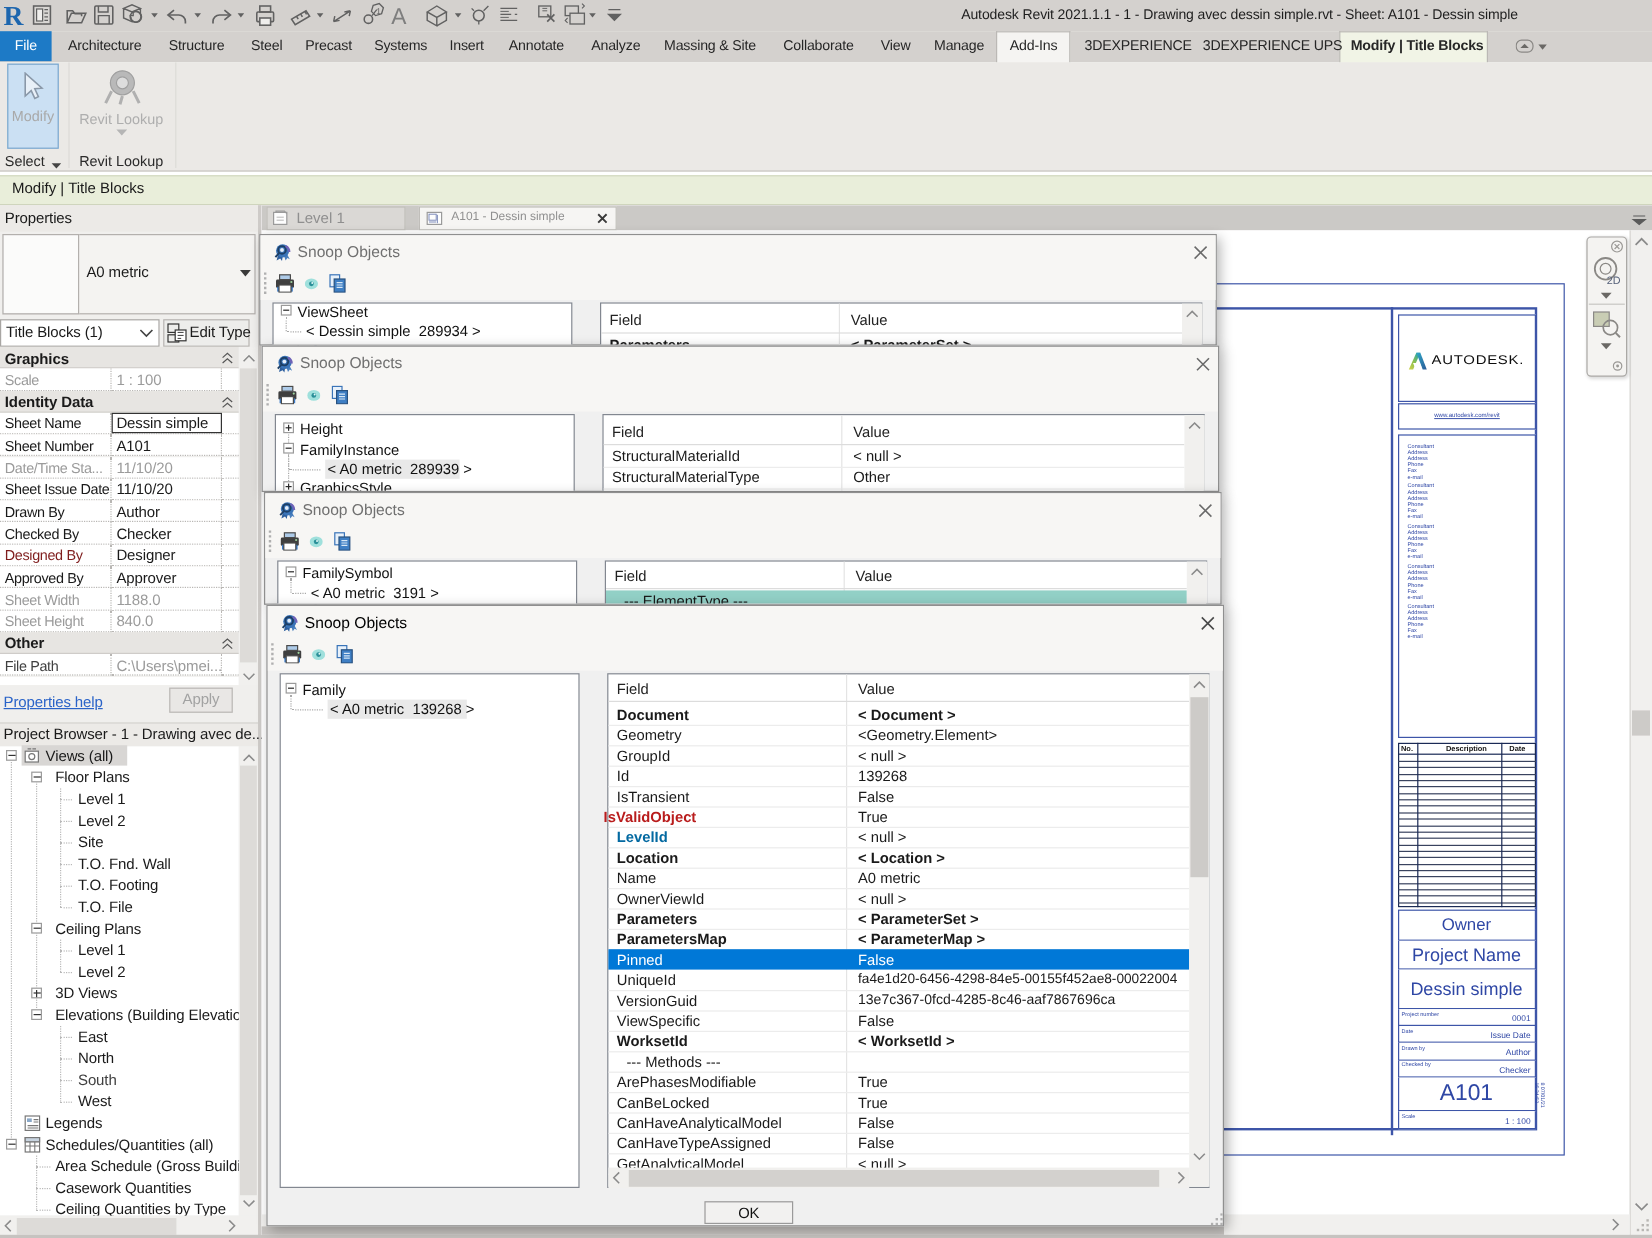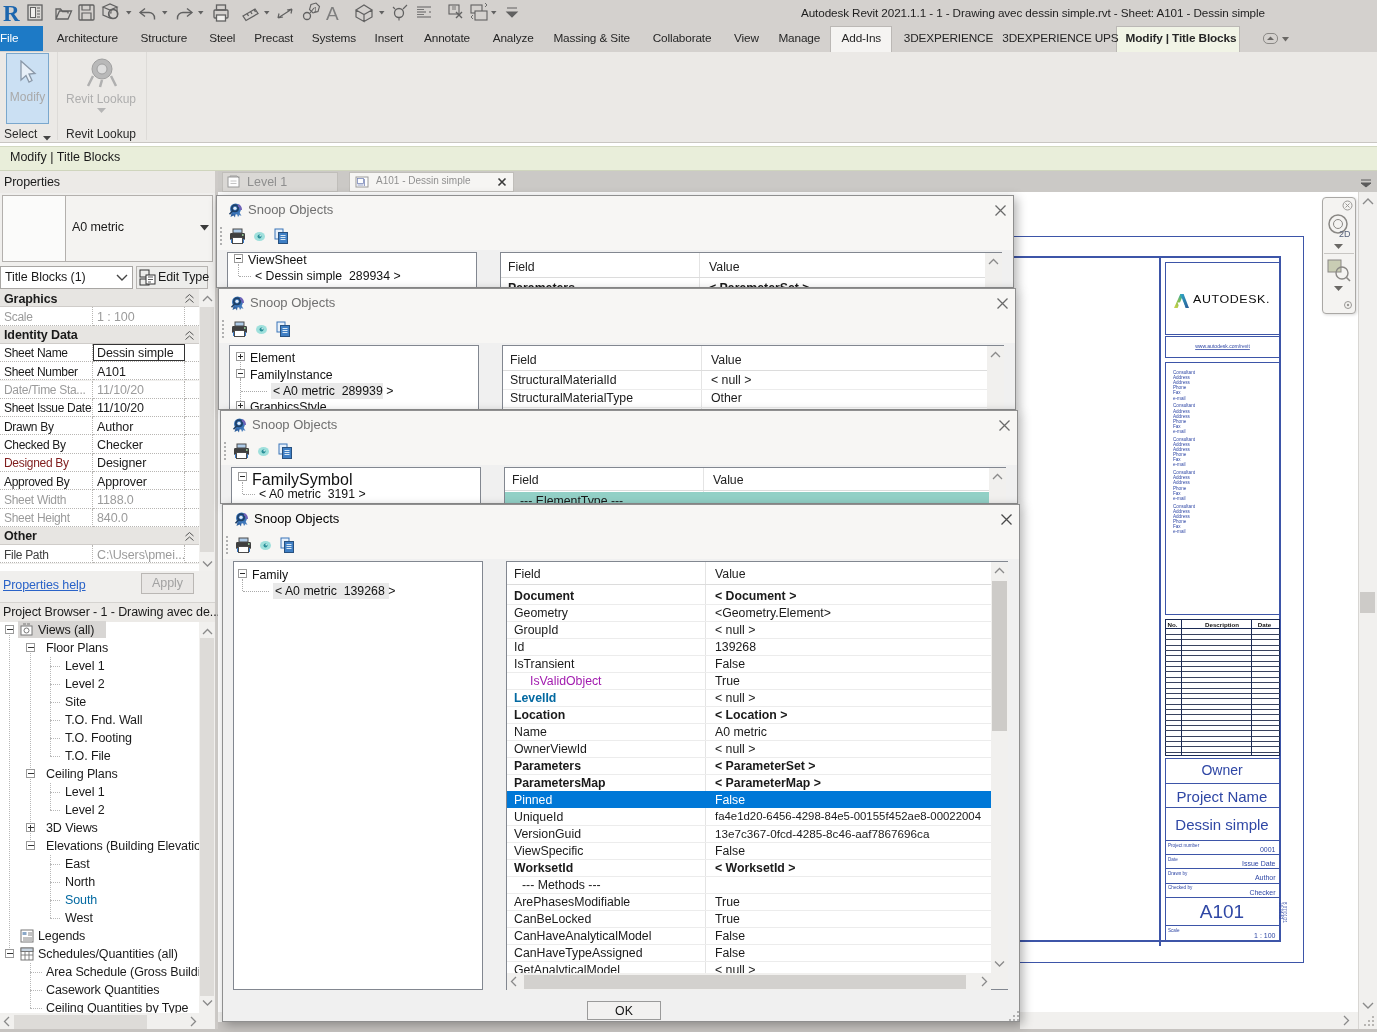--- a/index.html
+++ b/index.html
@@ -58,21 +58,21 @@
         <path d="M264 11 l5.5 0 -2.75 3.5 z"></path>
         <path d="M379 11 l5.5 0 -2.75 3.5 z"></path>
         <path d="M491 11 l5.5 0 -2.75 3.5 z"></path>
 </g>
 </svg>
 </div>
 <div class="abs" style="left:801px;top:0;font-size:11.7px;letter-spacing:-0.1px;color:#1e1e1e;line-height:26px;white-space:nowrap;">Autodesk Revit 2021.1.1 - 1 - Drawing avec dessin simple.rvt - Sheet: A101 - Dessin simple</div>
 
 <div class="abs" style="left:0;top:26px;width:1377px;height:26px;background:#d4d1ce;"></div>
 <div id="tabs" class="abs" style="left:0;top:26px;width:1377px;height:26px;font-size:11.8px;letter-spacing:-0.15px;color:#262626;white-space:nowrap;">
-<div class="abs" style="left:0;top:0;width:43px;height:25px;background:#1d7ac6;color:#fff;text-align:left;line-height:24px;">File</div>
+<div class="abs" style="left:0;top:0;width:43px;height:25px;background:#1d7ac6;color:#fff;text-align:center;line-height:24px;">File</div>
 <div class="abs" style="left:830px;top:0;width:62px;height:26px;background:#f5f4f2;border:1px solid #bbb8b5;border-bottom:none;"></div>
 <div class="abs" style="left:1116px;top:0;width:124px;height:26px;background:#f1f4e6;border:1px solid #bbb8b5;border-bottom:none;"></div>
 <div class="abs" style="left:56.7px;top:5px;">Architecture</div>
 <div class="abs" style="left:140.6px;top:5px;">Structure</div>
 <div class="abs" style="left:209.2px;top:5px;">Steel</div>
 <div class="abs" style="left:254.3px;top:5px;">Precast</div>
 <div class="abs" style="left:311.8px;top:5px;">Systems</div>
 <div class="abs" style="left:374.6px;top:5px;">Insert</div>
 <div class="abs" style="left:424px;top:5px;">Annotate</div>
 <div class="abs" style="left:492.7px;top:5px;">Analyze</div>
@@ -293,21 +293,21 @@
 <div class="abs" style="left:65px;top:631.7px;font-size:12.5px;color:#1a1a1a;white-space:nowrap;">Level 2</div>
 <div class="abs" style="left:26px;top:652.2px;width:9px;height:9px;background:#fff;border:1px solid #9a9a9a;"></div>
 <div class="abs" style="left:27.5px;top:655.7px;width:6px;height:1.6px;background:#333;"></div>
 <div class="abs" style="left:29.7px;top:653.7px;width:1.6px;height:6px;background:#333;"></div>
 <div class="abs" style="left:46px;top:649.7px;font-size:12.5px;color:#1a1a1a;white-space:nowrap;">3D Views</div>
 <div class="abs" style="left:26px;top:670.2px;width:9px;height:9px;background:#fff;border:1px solid #9a9a9a;"></div>
 <div class="abs" style="left:27.5px;top:673.7px;width:6px;height:1.6px;background:#333;"></div>
 <div class="abs" style="left:46px;top:667.7px;font-size:12.5px;color:#1a1a1a;white-space:nowrap;">Elevations (Building Elevation</div>
 <div class="abs" style="left:65px;top:685.7px;font-size:12.5px;color:#1a1a1a;white-space:nowrap;">East</div>
 <div class="abs" style="left:65px;top:703.7px;font-size:12.5px;color:#1a1a1a;white-space:nowrap;">North</div>
-<div class="abs" style="left:65px;top:721.7px;font-size:12.5px;color:#0369a1;white-space:nowrap;">South</div>
+<div class="abs" style="left:65px;top:721.7px;font-size:12.5px;color:#404040;white-space:nowrap;">South</div>
 <div class="abs" style="left:65px;top:739.7px;font-size:12.5px;color:#1a1a1a;white-space:nowrap;">West</div>
 <svg class="abs" style="left:20px;top:757.7px;" width="14" height="14">
       <rect x="1" y="1" width="12" height="12" fill="#fff" stroke="#777"></rect>
       <rect x="2.5" y="3" width="4" height="3" fill="#8aa8c8"></rect>
       <path d="M8 4 h4 M8 6 h4 M3 9 h9 M3 11 h9" stroke="#777" stroke-width="0.9"></path>
     </svg>
 <div class="abs" style="left:38px;top:757.7px;font-size:12.5px;color:#1a1a1a;white-space:nowrap;">Legends</div>
 <div class="abs" style="left:5px;top:778.2px;width:9px;height:9px;background:#fff;border:1px solid #9a9a9a;"></div>
 <div class="abs" style="left:6.5px;top:781.7px;width:6px;height:1.6px;background:#333;"></div>
 <svg class="abs" style="left:20px;top:775.7px;" width="14" height="14">
@@ -608,21 +608,21 @@
     </svg>
 <svg class="abs" style="left:57px;top:32px;" width="15" height="16">
       <rect x="1" y="1" width="8" height="10" fill="#e8f1fa" stroke="#3a74b8"></rect>
       <rect x="4.5" y="4.5" width="9" height="11" fill="#3f7fc4" stroke="#28517f"></rect>
       <path d="M6.5 7.5 h5 M6.5 9.5 h5 M6.5 11.5 h5" stroke="#d8e8f5" stroke-width="1"></path>
     </svg>
 <div class="abs" style="left:10px;top:56px;width:250px;height:106px;background:#fff;border:1px solid #828790;"></div>
 <div class="abs" style="left:17px;top:63px;width:9px;height:9px;background:#fff;border:1px solid #9a9a9a;"></div>
     <div class="abs" style="left:19px;top:66.9px;width:5px;height:1.4px;background:#2a2a2a;"></div>
     <div class="abs" style="left:20.8px;top:65px;width:1.4px;height:5px;background:#2a2a2a;"></div>
-<div class="abs" style="left:31px;top:61.5px;font-size:12.3px;color:#111;">Element</div>
+<div class="abs" style="left:31px;top:61.5px;font-size:12.3px;color:#111;">Height</div>
     <div class="abs" style="left:21px;top:73px;width:1px;height:39px;border-left:1px dotted #aaa;"></div>
 <div class="abs" style="left:17px;top:80px;width:9px;height:9px;background:#fff;border:1px solid #9a9a9a;"></div>
     <div class="abs" style="left:19px;top:83.9px;width:5px;height:1.4px;background:#2a2a2a;"></div>
 <div class="abs" style="left:31px;top:78.5px;font-size:12.3px;color:#111;">FamilyInstance</div>
     <div class="abs" style="left:21px;top:90px;width:1px;height:12px;border-left:1px dotted #aaa;"></div>
     <div class="abs" style="left:22px;top:102px;width:26px;height:1px;border-top:1px dotted #aaa;"></div>
 <div class="abs" style="left:52px;top:94px;width:112px;height:16px;background:#e9e9e9;"></div>
 <div class="abs" style="left:54px;top:95px;font-size:12.3px;color:#111;white-space:nowrap;">&lt; A0 metric&nbsp; 289939 &gt;</div>
 <div class="abs" style="left:17px;top:112px;width:9px;height:9px;background:#fff;border:1px solid #9a9a9a;"></div>
     <div class="abs" style="left:19px;top:115.9px;width:5px;height:1.4px;background:#2a2a2a;"></div>
@@ -674,21 +674,21 @@
       <circle cx="6.2" cy="4.8" r="0.8" fill="#e8fbfa"></circle>
     </svg>
 <svg class="abs" style="left:57px;top:32px;" width="15" height="16">
       <rect x="1" y="1" width="8" height="10" fill="#e8f1fa" stroke="#3a74b8"></rect>
       <rect x="4.5" y="4.5" width="9" height="11" fill="#3f7fc4" stroke="#28517f"></rect>
       <path d="M6.5 7.5 h5 M6.5 9.5 h5 M6.5 11.5 h5" stroke="#d8e8f5" stroke-width="1"></path>
     </svg>
 <div class="abs" style="left:10px;top:56px;width:250px;height:78px;background:#fff;border:1px solid #828790;"></div>
 <div class="abs" style="left:17px;top:61px;width:9px;height:9px;background:#fff;border:1px solid #9a9a9a;"></div>
     <div class="abs" style="left:19px;top:64.9px;width:5px;height:1.4px;background:#2a2a2a;"></div>
-<div class="abs" style="left:31px;top:59.5px;font-size:16px;color:#111;">FamilySymbol</div>
+<div class="abs" style="left:31px;top:59.5px;font-size:12px;color:#111;">FamilySymbol</div>
     <div class="abs" style="left:21px;top:71px;width:1px;height:12px;border-left:1px dotted #aaa;"></div>
     <div class="abs" style="left:22px;top:83px;width:12px;height:1px;border-top:1px dotted #aaa;"></div>
 <div class="abs" style="left:38px;top:75.5px;font-size:12.3px;color:#111;white-space:nowrap;">&lt; A0 metric&nbsp; 3191 &gt;</div>
 <div class="abs" style="left:283px;top:56px;width:502px;height:78px;background:#fff;border:1px solid #828790;"></div>
 <div class="abs" style="left:291px;top:62px;font-size:12.3px;color:#222;">Field</div>
 <div class="abs" style="left:492px;top:62px;font-size:12.3px;color:#222;">Value</div>
 <div class="abs" style="left:481.5px;top:57px;width:1px;height:76px;background:#e4e4e4;"></div>
 <div class="abs" style="left:284px;top:79px;width:484px;height:1px;background:#dcdcdc;"></div>
 <div class="abs" style="left:284px;top:81.0px;width:484px;height:17.0px;background:#92d0c6;"></div>
 <div class="abs" style="left:299px;top:82.8px;font-size:12.3px;font-weight:normal;color:#1a1a1a;white-space:nowrap;">--- ElementType ---</div>
@@ -752,21 +752,21 @@
 <div class="abs" style="left:284px;top:116.4px;width:484px;height:1px;background:#ececec;"></div>
 <div class="abs" style="left:291px;top:118.2px;font-size:12.3px;font-weight:normal;color:#1a1a1a;white-space:nowrap;">GroupId</div>
 <div class="abs" style="left:492px;top:118.2px;font-size:12.3px;font-weight:normal;color:#1a1a1a;white-space:nowrap;">&lt; null &gt;</div>
 <div class="abs" style="left:284px;top:133.4px;width:484px;height:1px;background:#ececec;"></div>
 <div class="abs" style="left:291px;top:135.2px;font-size:12.3px;font-weight:normal;color:#1a1a1a;white-space:nowrap;">Id</div>
 <div class="abs" style="left:492px;top:135.2px;font-size:12.3px;font-weight:normal;color:#1a1a1a;white-space:nowrap;">139268</div>
 <div class="abs" style="left:284px;top:150.4px;width:484px;height:1px;background:#ececec;"></div>
 <div class="abs" style="left:291px;top:152.2px;font-size:12.3px;font-weight:normal;color:#1a1a1a;white-space:nowrap;">IsTransient</div>
 <div class="abs" style="left:492px;top:152.2px;font-size:12.3px;font-weight:normal;color:#1a1a1a;white-space:nowrap;">False</div>
 <div class="abs" style="left:284px;top:167.4px;width:484px;height:1px;background:#ececec;"></div>
-<div class="abs" style="left:307px;top:169.2px;font-size:12.3px;font-weight:normal;color:#a21caf;white-space:nowrap;">IsValidObject</div>
+<div class="abs" style="left:280px;top:169.2px;font-size:12.3px;font-weight:bold;color:#b91c1c;white-space:nowrap;">IsValidObject</div>
 <div class="abs" style="left:492px;top:169.2px;font-size:12.3px;font-weight:normal;color:#1a1a1a;white-space:nowrap;">True</div>
 <div class="abs" style="left:284px;top:184.4px;width:484px;height:1px;background:#ececec;"></div>
 <div class="abs" style="left:291px;top:186.2px;font-size:12.3px;font-weight:bold;color:#0369a1;white-space:nowrap;">LevelId</div>
 <div class="abs" style="left:492px;top:186.2px;font-size:12.3px;font-weight:normal;color:#1a1a1a;white-space:nowrap;">&lt; null &gt;</div>
 <div class="abs" style="left:284px;top:201.4px;width:484px;height:1px;background:#ececec;"></div>
 <div class="abs" style="left:291px;top:203.2px;font-size:12.3px;font-weight:bold;color:#1a1a1a;white-space:nowrap;">Location</div>
 <div class="abs" style="left:492px;top:203.2px;font-size:12.3px;font-weight:bold;color:#1a1a1a;white-space:nowrap;">&lt; Location &gt;</div>
 <div class="abs" style="left:284px;top:218.4px;width:484px;height:1px;background:#ececec;"></div>
 <div class="abs" style="left:291px;top:220.2px;font-size:12.3px;font-weight:normal;color:#1a1a1a;white-space:nowrap;">Name</div>
 <div class="abs" style="left:492px;top:220.2px;font-size:12.3px;font-weight:normal;color:#1a1a1a;white-space:nowrap;">A0 metric</div>

